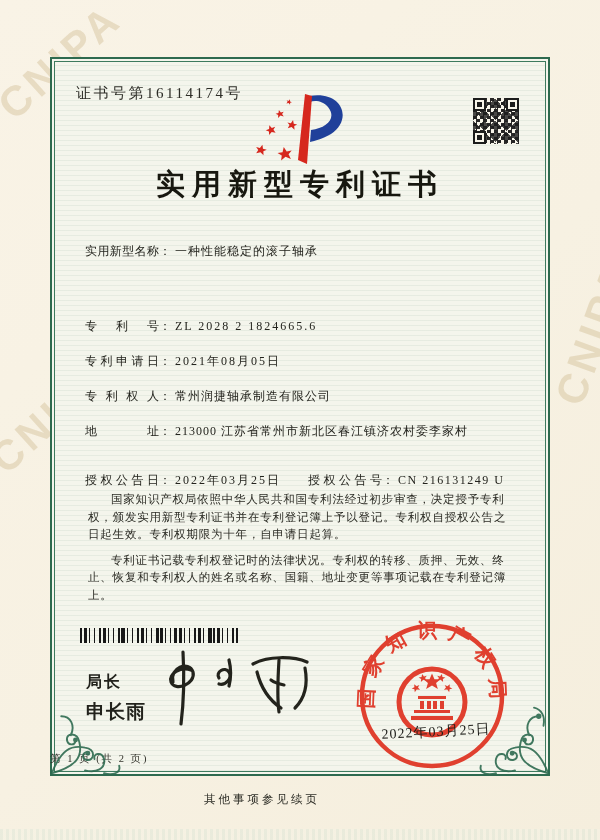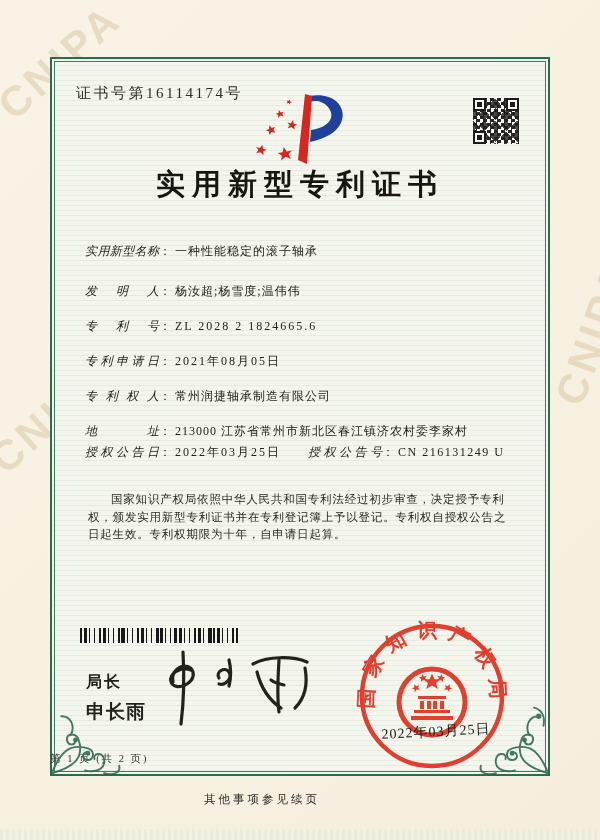--- a/index.html
+++ b/index.html
@@ -27,21 +27,21 @@
   .qr{position:absolute;left:473px;top:98px;width:46px;height:46px;background:#f8f5ea;
     background-image:
       repeating-conic-gradient(from 0deg,rgba(28,28,28,.95) 0deg 90deg,transparent 90deg 180deg,rgba(28,28,28,.95) 180deg 270deg,transparent 270deg 360deg),
       repeating-conic-gradient(from 45deg,rgba(28,28,28,.8) 0deg 90deg,transparent 90deg 180deg,rgba(28,28,28,.8) 180deg 270deg,transparent 270deg 360deg);
     background-size:7px 7px,11px 11px;}
   .qf{position:absolute;width:9px;height:9px;border:2px solid #1c1c1c;background:#f8f5ea;}
   .qf::after{content:"";position:absolute;left:2px;top:2px;width:5px;height:5px;background:#1c1c1c;}
   .qf.tl{left:0;top:0}.qf.tr{right:0;top:0}.qf.bl{left:0;bottom:0}
   
   .frow{position:absolute;left:85px;font-size:12px;color:#23231d;white-space:nowrap;}
-  .flabel{display:inline-block;width:74px;text-align:justify;text-align-last:justify;color:#1f1f19;font-style:italic;}
+  .flabel{display:inline-block;width:74px;text-align:justify;text-align-last:justify;color:#1f1f19;}
   .fcolon{margin-right:4px;}
   .fvalue{letter-spacing:1px;margin-top:32px;}
   .grant2{position:absolute;left:223px;top:0;}
   
   .bodytext{position:absolute;left:80px;top:483px;width:442px;font-size:11.5px;
     line-height:17.5px;letter-spacing:.8px;color:#2b2b24;}
   .bodytext p{margin:8px;text-indent:2em;}
   
   .barcode{position:absolute;left:80px;top:628px;width:158px;height:15px;
     background-image:
@@ -105,44 +105,42 @@
     <div class="qf tl"></div>
     <div class="qf tr"></div>
     <div class="qf bl"></div>
   </div>
 
   <div class="title">实用新型专利证书</div>
 
   <div class="frow" style="top:243px">
     <span class="flabel">实用新型名称</span><span class="fcolon">：</span><span class="fvalue">一种性能稳定的滚子轴承</span>
   </div>
-  <div class="frow" style="top:283px">
-    <span class="flabel">发明人</span><span class="fcolon">：</span><span class="fvalue">杨汝超;杨雪度;温伟伟</span>
-  </div>
   <div class="frow" style="top:318px">
     <span class="flabel">专利号</span><span class="fcolon">：</span><span class="fvalue" style="letter-spacing:2px">ZL 2028 2 1824665.6</span>
   </div>
   <div class="frow" style="top:353px">
     <span class="flabel">专利申请日</span><span class="fcolon">：</span><span class="fvalue" style="letter-spacing:2px">2021年08月05日</span>
   </div>
   <div class="frow" style="top:388px">
     <span class="flabel">专利权人</span><span class="fcolon">：</span><span class="fvalue">常州润捷轴承制造有限公司</span>
   </div>
   <div class="frow" style="top:423px">
     <span class="flabel">地址</span><span class="fcolon">：</span><span class="fvalue">213000 江苏省常州市新北区春江镇济农村委李家村</span>
   </div>
-  <div class="frow" style="top:444px">
+  <div class="frow" style="top:472px">
     <span class="flabel">授权公告日</span><span class="fcolon">：</span><span class="fvalue" style="letter-spacing:2px">2022年03月25日</span>
     <span class="grant2">
       <span class="flabel">授权公告号</span><span class="fcolon">：</span><span class="fvalue" style="letter-spacing:1.5px">CN 216131249 U</span>
     </span>
   </div>
 
   <div class="bodytext">
     <p>国家知识产权局依照中华人民共和国专利法经过初步审查，决定授予专利权，颁发实用新型专利证书并在专利登记簿上予以登记。专利权自授权公告之日起生效。专利权期限为十年，自申请日起算。</p>
+    <p>专利证书记载专利权登记时的法律状况。专利权的转移、质押、无效、终止、恢复和专利权人的姓名或名称、国籍、地址变更等事项记载在专利登记簿上。</p>
   </div>
 
   <div class="barcode"></div>
 
   <div class="sigrole">局长</div>
   <div class="signame">申长雨</div>
   <svg class="sigsvg" width="190" height="80" viewBox="0 0 190 80">
     <g fill="none" stroke="#23231c" stroke-width="3.2" stroke-linecap="round" stroke-linejoin="round">
       <path d="M28 34 C24 20 44 12 48 24 C51 36 30 44 26 34 C23 26 36 18 46 22"></path>
       <path d="M38 4 C39 22 39 52 36 76"></path>

